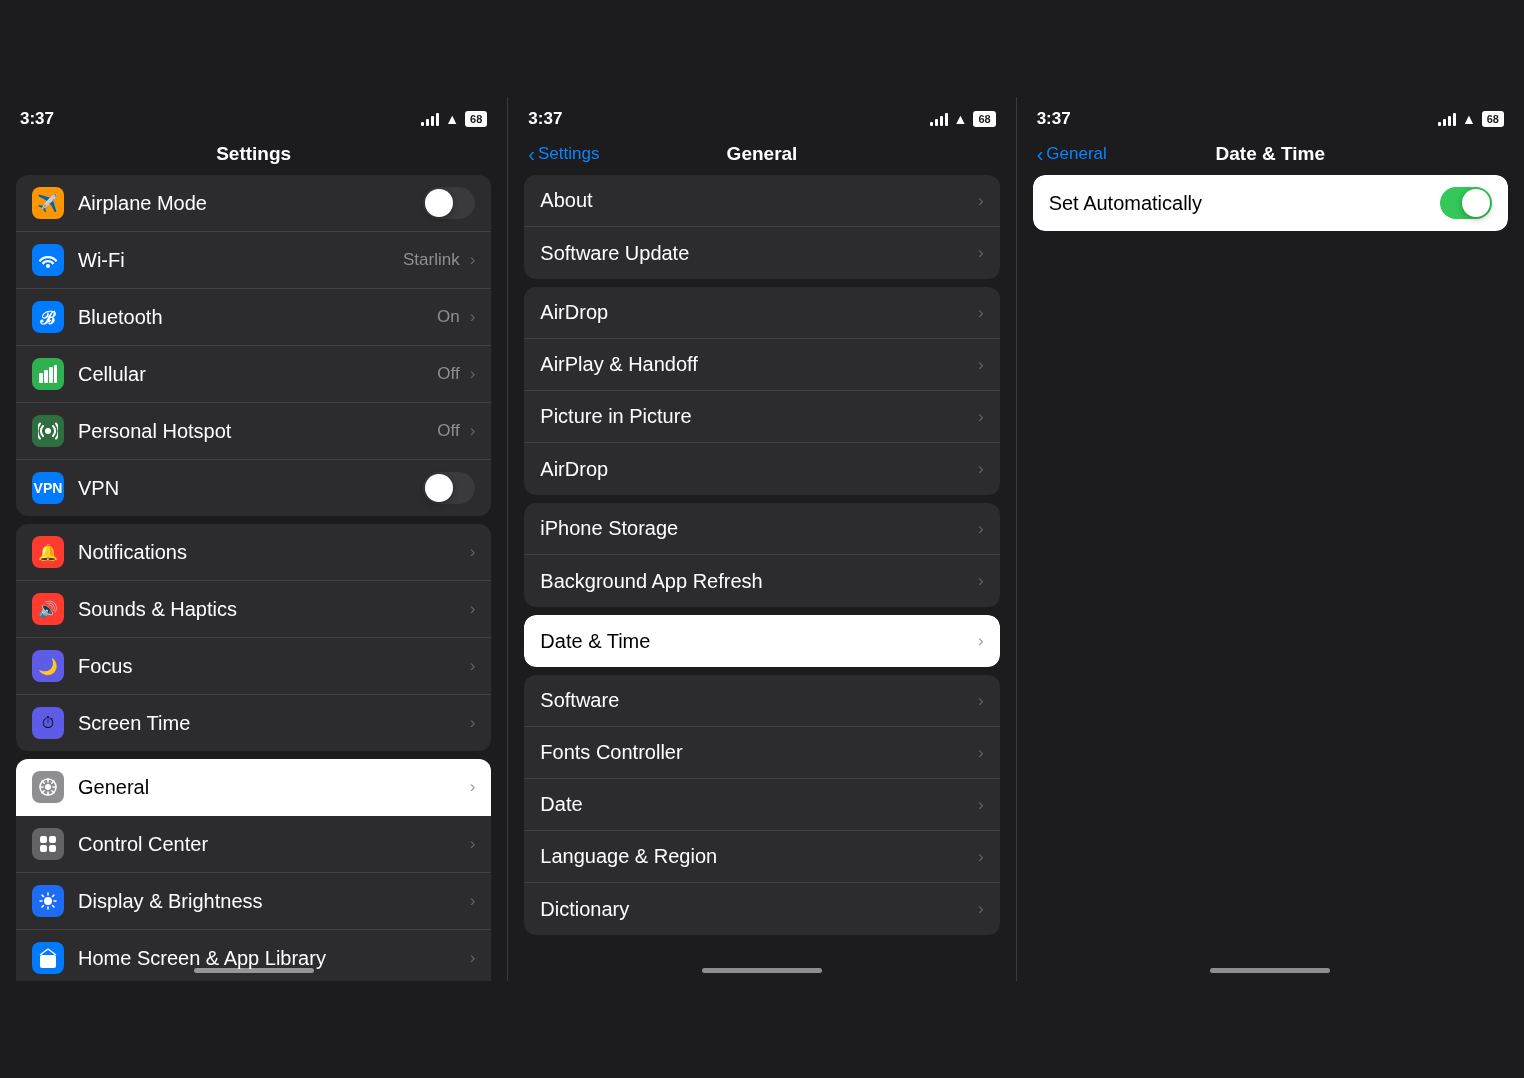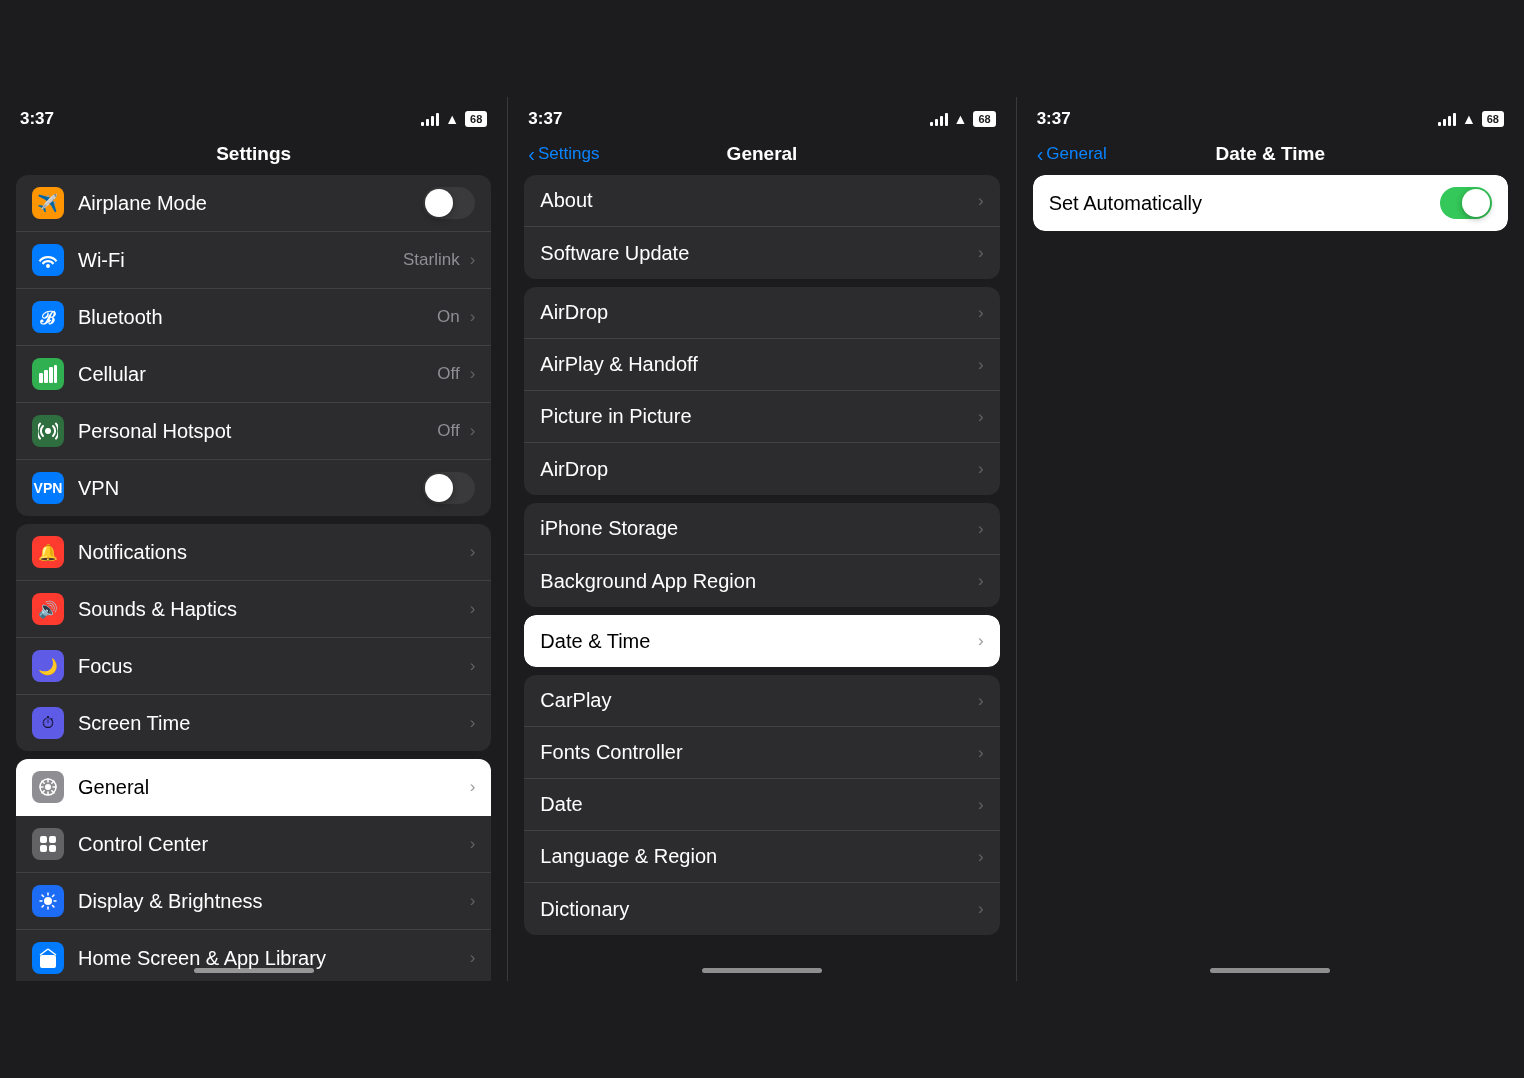--- a/index.html
+++ b/index.html
@@ -603,21 +603,21 @@
         <div class="settings-row no-icon-row">
           <div class="row-content">
             <span class="row-label">iPhone Storage</span>
             <div class="row-right">
               <span class="row-chevron">›</span>
             </div>
           </div>
         </div>
         <div class="settings-row no-icon-row">
           <div class="row-content">
-            <span class="row-label">Background App Region</span>
+            <span class="row-label">Background App Refresh</span>
             <div class="row-right">
               <span class="row-chevron">›</span>
             </div>
           </div>
         </div>
       </div>
 
       <div class="section-group" style="background: transparent; border-radius: 12px;">
         <div class="settings-row date-time-highlighted" style="background:#fff; border-radius:12px;">
           <div class="row-content">
@@ -625,21 +625,21 @@
             <div class="row-right">
               <span class="row-chevron" style="color:#999">›</span>
             </div>
           </div>
         </div>
       </div>
 
       <div class="section-group">
         <div class="settings-row no-icon-row">
           <div class="row-content">
-            <span class="row-label">CarPlay</span>
+            <span class="row-label">Software</span>
             <div class="row-right">
               <span class="row-chevron">›</span>
             </div>
           </div>
         </div>
         <div class="settings-row no-icon-row">
           <div class="row-content">
             <span class="row-label">Fonts Controller</span>
             <div class="row-right">
               <span class="row-chevron">›</span>

